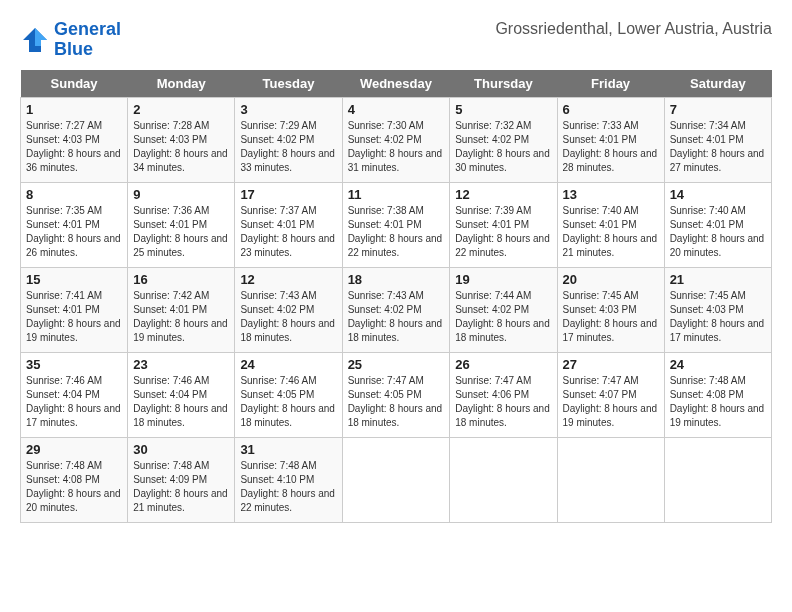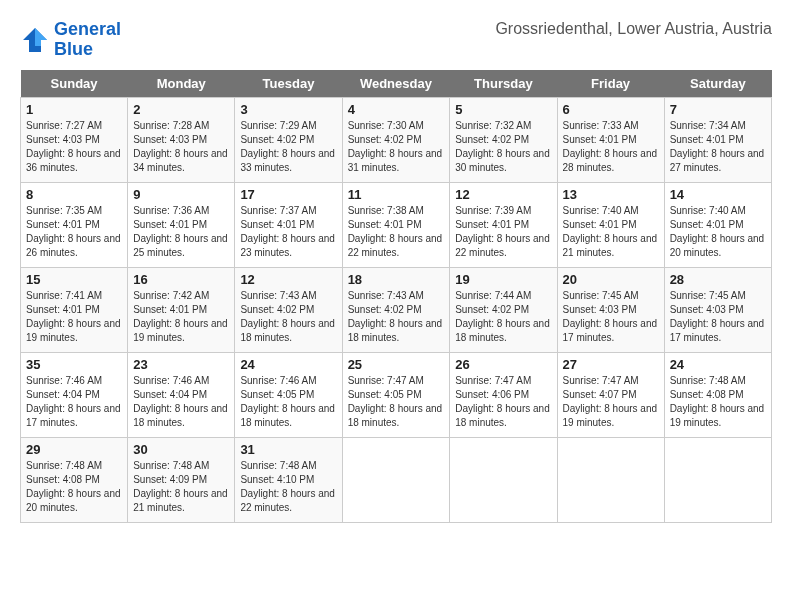--- a/index.html
+++ b/index.html
@@ -239,21 +239,21 @@
           Sunrise: 7:44 AM<br>Sunset: 4:02 PM<br>Daylight: 8 hours and 18 minutes.
         </div>
       </td>
         <td>
         <span class="day-number">20</span>
         <div class="day-detail">
           Sunrise: 7:45 AM<br>Sunset: 4:03 PM<br>Daylight: 8 hours and 17 minutes.
         </div>
       </td>
         <td>
-        <span class="day-number">28</span>
+        <span class="day-number">21</span>
         <div class="day-detail">
           Sunrise: 7:45 AM<br>Sunset: 4:03 PM<br>Daylight: 8 hours and 17 minutes.
         </div>
       </td>
       </tr>
       <tr>
         <td>
         <span class="day-number">35</span>
         <div class="day-detail">
           Sunrise: 7:46 AM<br>Sunset: 4:04 PM<br>Daylight: 8 hours and 17 minutes.

